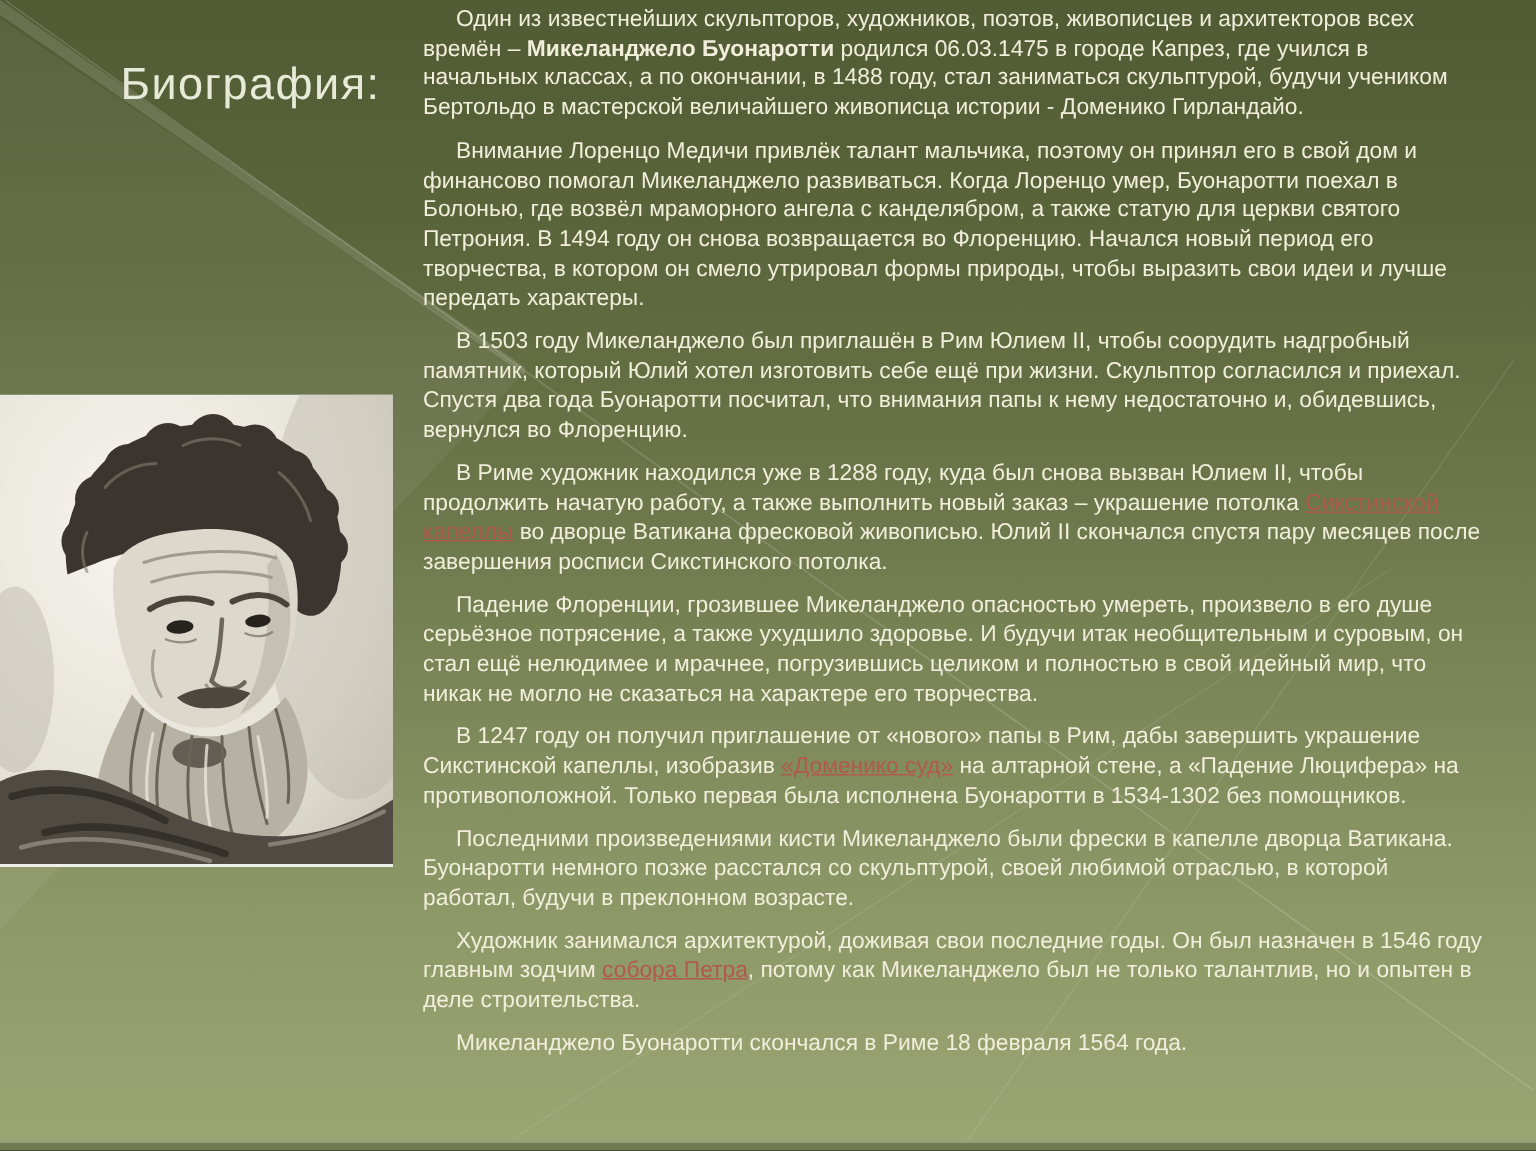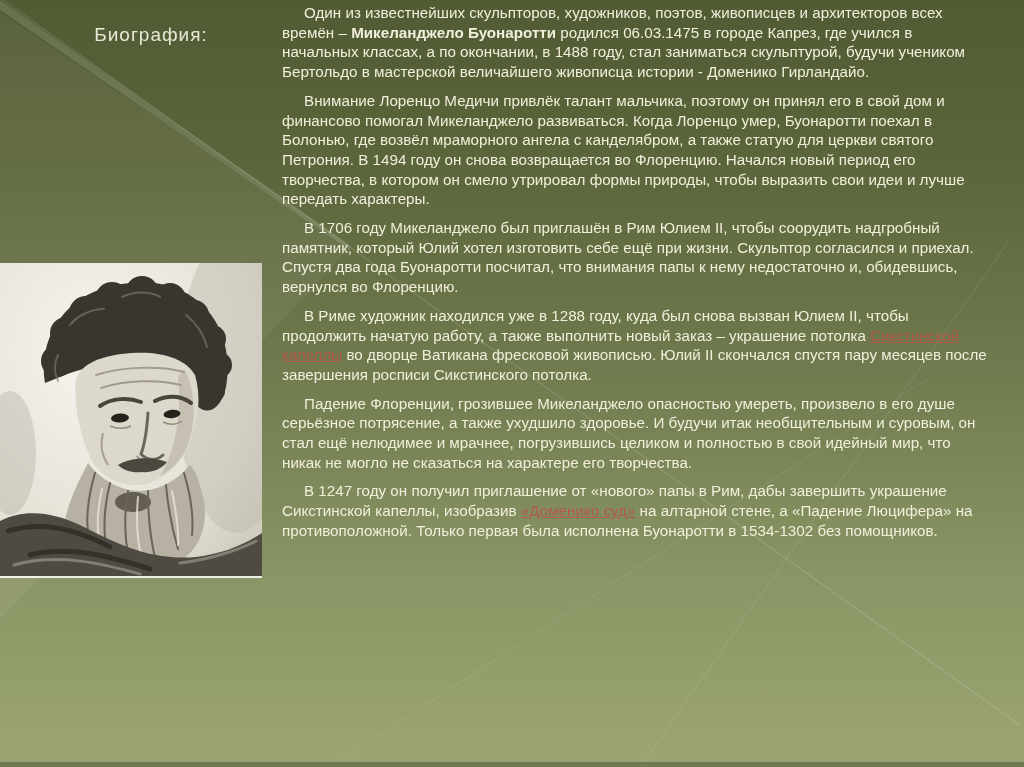--- a/index.html
+++ b/index.html
@@ -22,22 +22,22 @@
     background:rgba(255,255,255,0.25);
     opacity:.55;
   }
   .bg-line{position:absolute;height:1px;background:rgba(255,255,255,0.16);transform-origin:0 0;}
   .line1{left:4px;top:0;width:1250px;transform:rotate(35.5deg);}
   .line2{left:1010px;top:240px;width:900px;transform:rotate(125deg);opacity:.6;}
   .line3{left:340px;top:760px;width:700px;transform:rotate(-33deg);opacity:.5;}
 
   .title{
     position:absolute;left:45px;top:24px;width:212px;
-    margin:0;text-align:center;
-    font-size:19px;font-weight:400;letter-spacing:1px;
+    margin:16px;text-align:center;
+    font-size:30px;font-weight:400;letter-spacing:1px;
     color:#e8ead8;
   }
 
   .portrait{
     position:absolute;left:0;top:263px;width:262px;height:313px;
     margin:0;line-height:0;
   }
   .portrait svg{display:block;width:262px;height:313px;}
   .portrait-underline{
     position:absolute;left:0;top:576px;width:262px;height:2px;
@@ -165,20 +165,23 @@
         <path d="M14,302 C58,290 100,300 140,311"></path>
         <path d="M180,300 C210,296 236,288 256,278"></path>
       </g>
     </svg>
   </figure>
   <div class="portrait-underline"></div>
 
   <div class="content">
       <p><span class="">Один из известнейших скульпторов, художников, поэтов, живописцев и архитекторов всех времён – </span><span class="bold">Микеланджело Буонаротти</span><span class=""> родился 06.03.1475 в городе Капрез, где учился в начальных классах, а по окончании, в 1488 году, стал заниматься скульптурой, будучи учеником Бертольдо в мастерской величайшего живописца истории - Доменико Гирландайо.</span></p>
       <p><span class="">Внимание Лоренцо Медичи привлёк талант мальчика, поэтому он принял его в свой дом и финансово помогал Микеланджело развиваться. Когда Лоренцо умер, Буонаротти поехал в Болонью, где возвёл мраморного ангела с канделябром, а также статую для церкви святого Петрония. В 1494 году он снова возвращается во Флоренцию. Начался новый период его творчества, в котором он смело утрировал формы природы, чтобы выразить свои идеи и лучше передать характеры.</span></p>
-      <p><span class="">В 1706 году Микеланджело был приглашён в Рим Юлием II, чтобы соорудить надгробный памятник, который Юлий хотел изготовить себе ещё при жизни. Скульптор согласился и приехал. Спустя два года Буонаротти посчитал, что внимания папы к нему недостаточно и, обидевшись, вернулся во Флоренцию.</span></p>
+      <p><span class="">В 1503 году Микеланджело был приглашён в Рим Юлием II, чтобы соорудить надгробный памятник, который Юлий хотел изготовить себе ещё при жизни. Скульптор согласился и приехал. Спустя два года Буонаротти посчитал, что внимания папы к нему недостаточно и, обидевшись, вернулся во Флоренцию.</span></p>
       <p><span class="">В Риме художник находился уже в 1288 году, куда был снова вызван Юлием II, чтобы продолжить начатую работу, а также выполнить новый заказ – украшение потолка </span><a href="#" class="link">Сикстинской капеллы</a><span class=""> во дворце Ватикана фресковой живописью. Юлий II скончался спустя пару месяцев после завершения росписи Сикстинского потолка.</span></p>
       <p><span class="">Падение Флоренции, грозившее Микеланджело опасностью умереть, произвело в его душе серьёзное потрясение, а также ухудшило здоровье. И будучи итак необщительным и суровым, он стал ещё нелюдимее и мрачнее, погрузившись целиком и полностью в свой идейный мир, что никак не могло не сказаться на характере его творчества.</span></p>
       <p><span class="">В 1247 году он получил приглашение от «нового» папы в Рим, дабы завершить украшение Сикстинской капеллы, изобразив </span><a href="#" class="link">«Доменико суд»</a><span class=""> на алтарной стене, а «Падение Люцифера» на противоположной. Только первая была исполнена Буонаротти в 1534-1302 без помощников.</span></p>
+      <p><span class="">Последними произведениями кисти Микеланджело были фрески в капелле дворца Ватикана. Буонаротти немного позже расстался со скульптурой, своей любимой отраслью, в которой работал, будучи в преклонном возрасте.</span></p>
+      <p><span class="">Художник занимался архитектурой, доживая свои последние годы. Он был назначен в 1546 году главным зодчим </span><a href="#" class="link">собора Петра</a><span class="">, потому как Микеланджело был не только талантлив, но и опытен в деле строительства.</span></p>
+      <p><span class="">Микеланджело Буонаротти скончался в Риме 18 февраля 1564 года.</span></p>
     </div>
 
   <div class="bottom-bar"></div>
 </div>
 
 </body></html>

